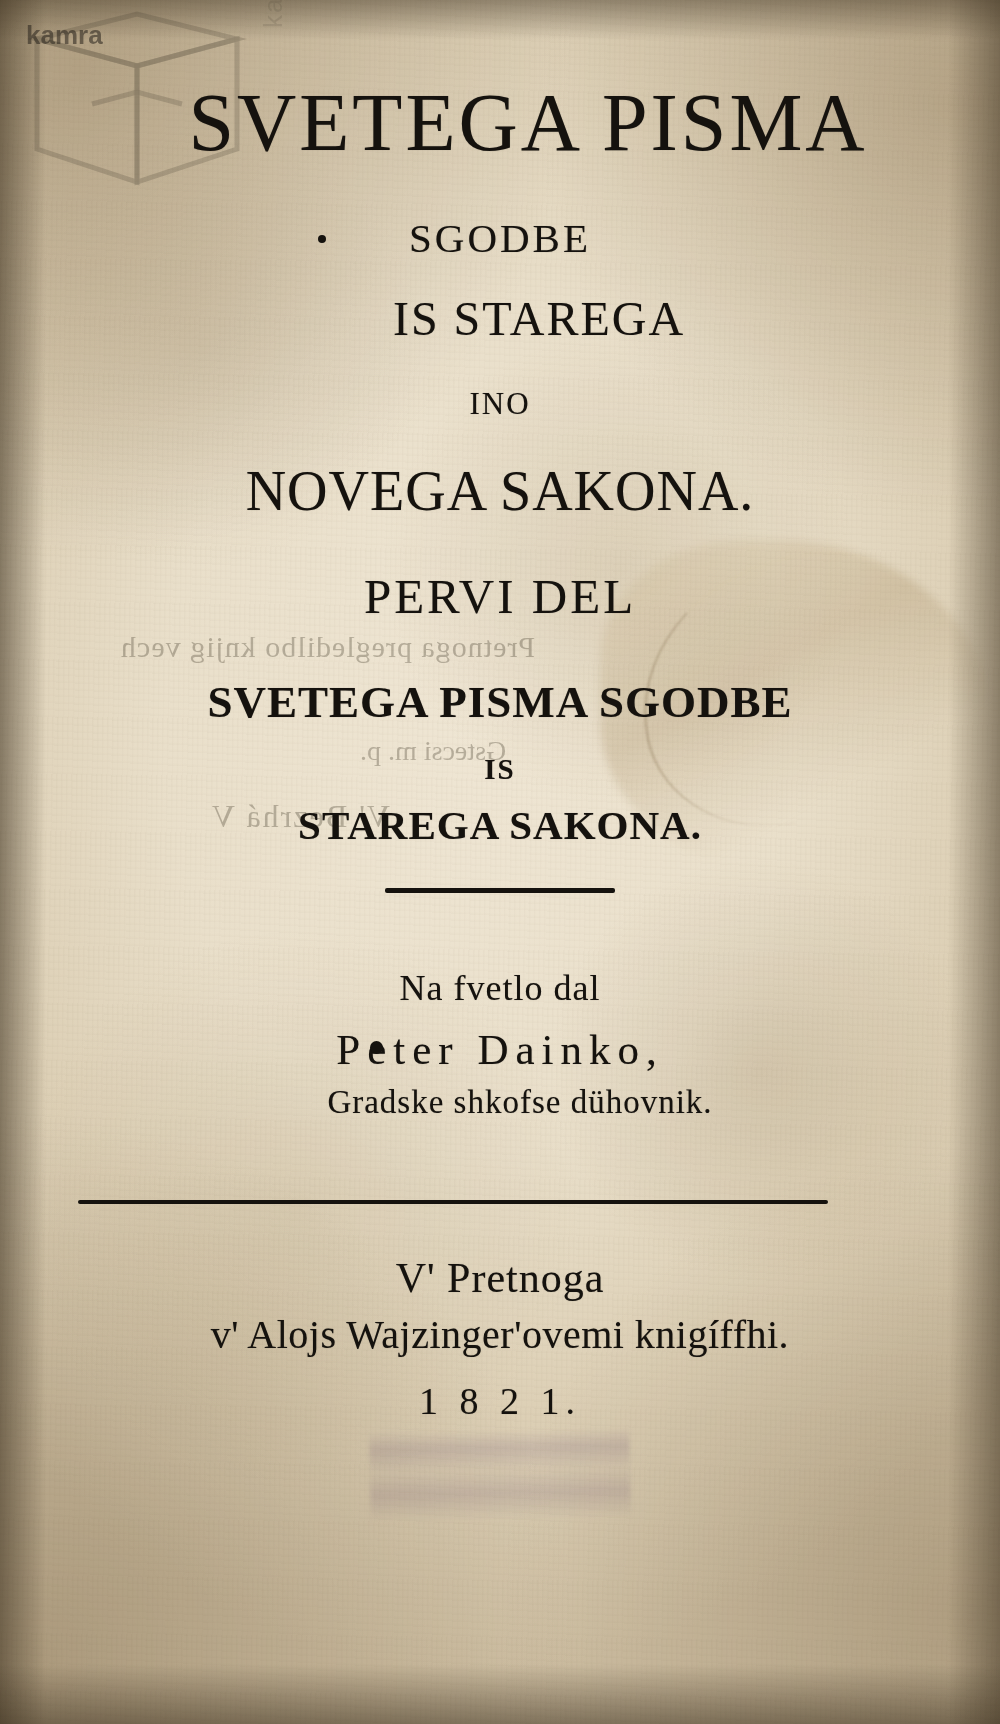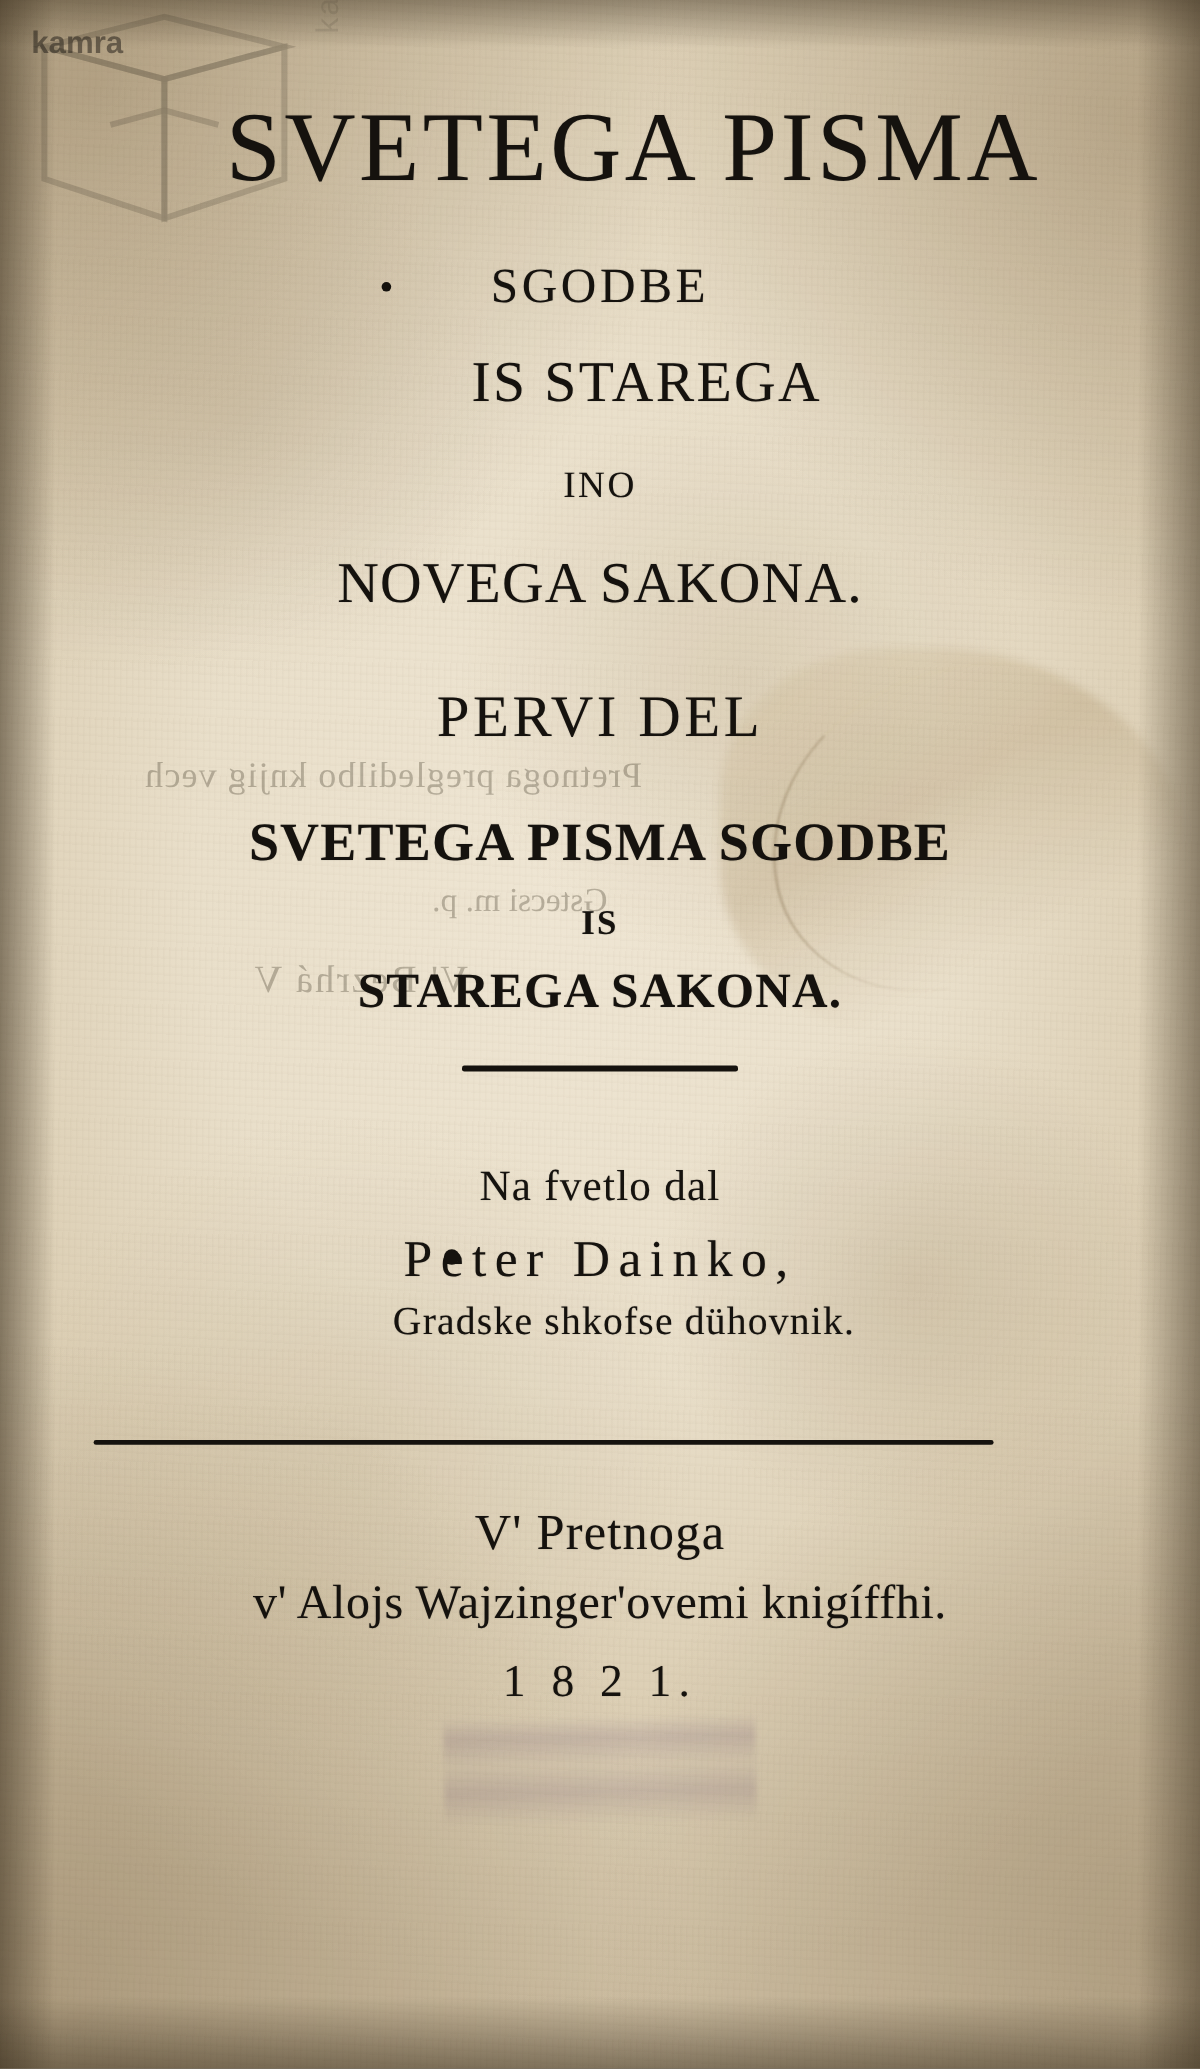--- a/index.html
+++ b/index.html
@@ -148,21 +148,21 @@
     font-size: 48px;
     letter-spacing: 2px;
     line-height: 1;
   }
   .l-ino {
     font-size: 31px;
     letter-spacing: 2px;
     line-height: 1;
   }
   .l-novega {
-    font-size: 48px;
+    font-size: 56px;
     letter-spacing: 1px;
     line-height: 1;
   }
   .l-pervidel {
     font-size: 49px;
     font-weight: normal;
     letter-spacing: 3px;
     line-height: 1;
   }
   .l-sub1 {

